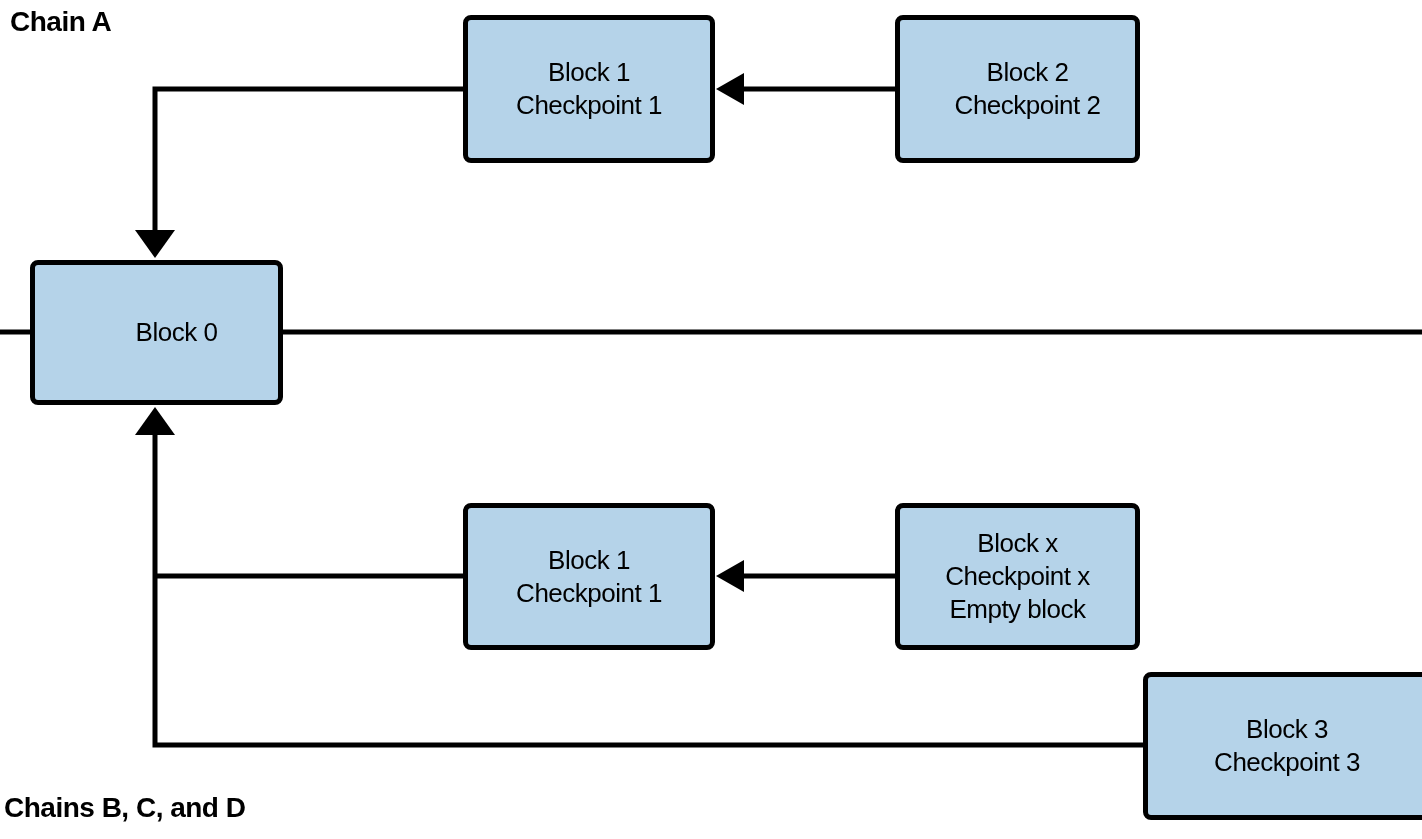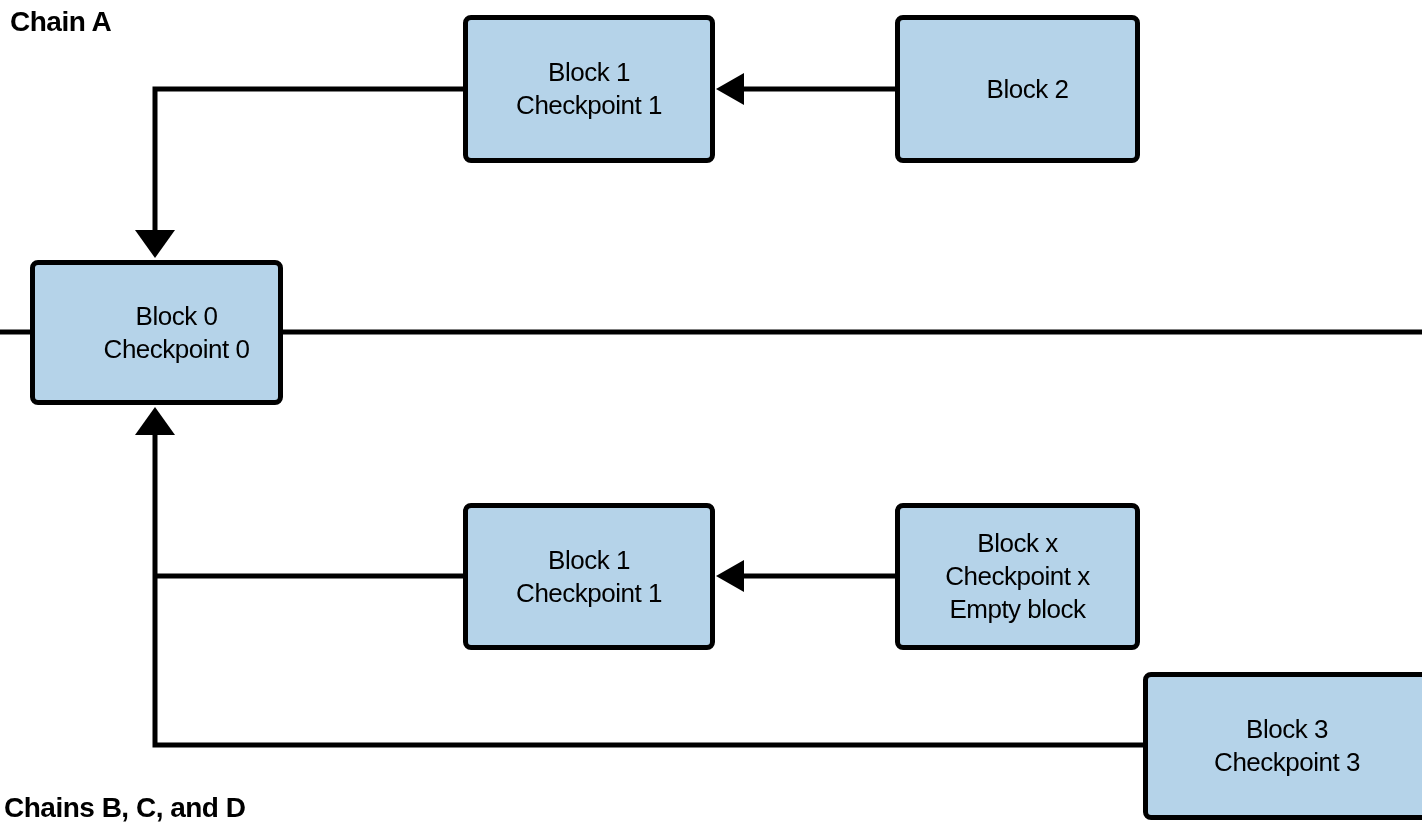--- a/index.html
+++ b/index.html
@@ -90,25 +90,25 @@
 
   <div class="corner-label" style="left:4px; top:792px;">Chains B, C, and D</div>
 
   <div class="node" style="left:463px; top:15px; width:252px; height:148px;">
     <div class="node-line">Block 1</div>
     <div class="node-line">Checkpoint 1</div>
   </div>
 
   <div class="node" style="left:895px; top:15px; width:245px; height:148px;padding-left:20px;">
     <div class="node-line">Block 2</div>
+    <div class="node-line">Checkpoint 2</div>
   </div>
 
   <div class="node" style="left:30px; top:260px; width:253px; height:145px;padding-left:40px;">
     <div class="node-line">Block 0</div>
-    <div class="node-line">Checkpoint 0</div>
   </div>
 
   <div class="node" style="left:463px; top:503px; width:252px; height:147px;">
     <div class="node-line">Block 1</div>
     <div class="node-line">Checkpoint 1</div>
   </div>
 
   <div class="node" style="left:895px; top:503px; width:245px; height:147px;text-align:right;">
     <div class="node-line">Block x</div>
     <div class="node-line">Checkpoint x</div>

